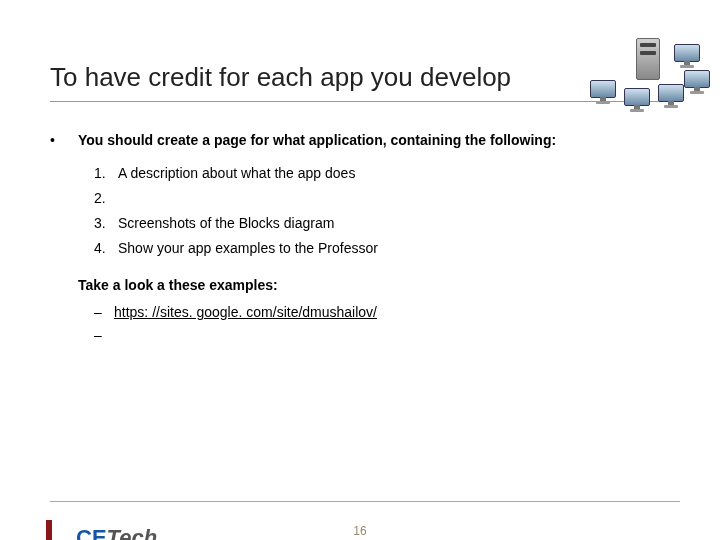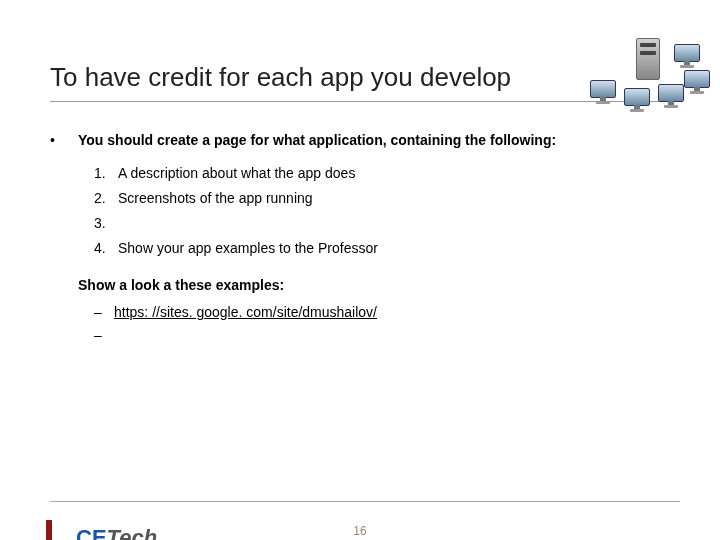--- a/index.html
+++ b/index.html
@@ -218,32 +218,32 @@
       <div class="bullet-text bold">You should create a page for what application, containing the following:</div>
     </div>
 
     <ol class="num-list">
       <li>
         <span class="num">1.</span>
         <span>A description about what the app does</span>
       </li>
       <li>
         <span class="num">2.</span>
-        <span>Screenshots of the app running</span>
       </li>
       <li>
         <span class="num">3.</span>
+        <span>Screenshots of the Blocks diagram</span>
       </li>
       <li>
         <span class="num">4.</span>
         <span>Show your app examples to the Professor</span>
       </li>
     </ol>
 
-    <div class="take-look bold">Show a look a these examples:</div>
+    <div class="take-look bold">Take a look a these examples:</div>
 
     <ul class="dash-list">
       <li>
         <span class="dash">–</span>
         <a class="link">https: //sites. google. com/site/dmushailov/</a>
       </li>
       <li>
         <span class="dash">–</span>
       </li>
     </ul>

